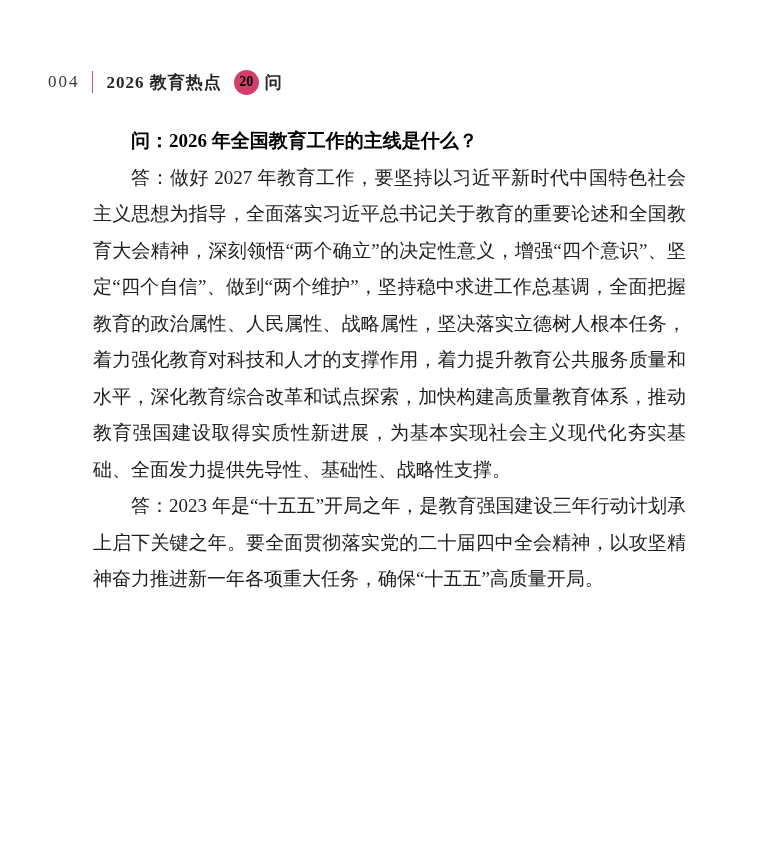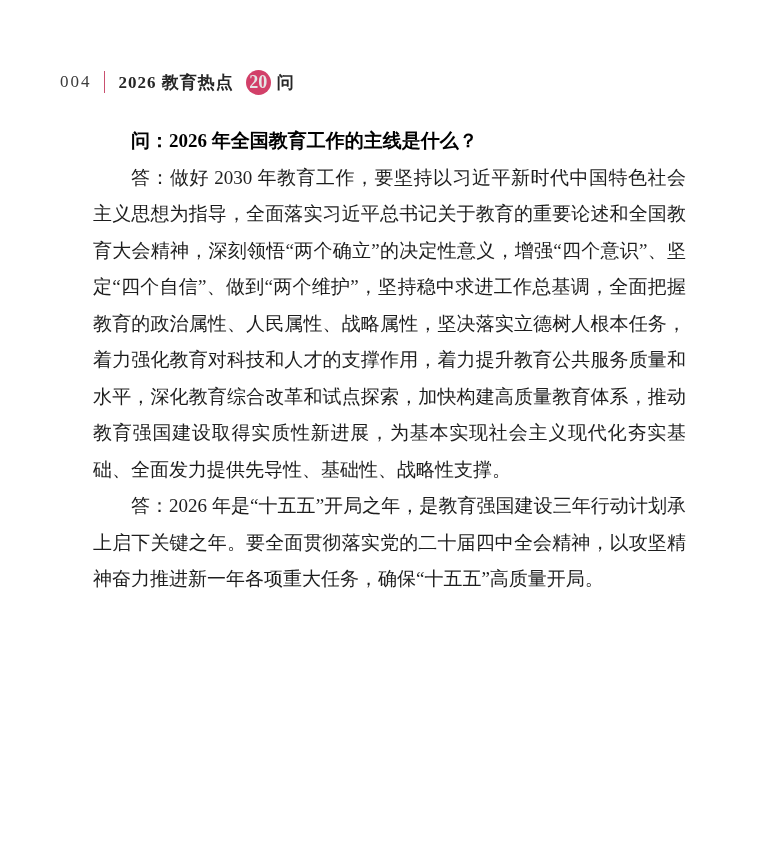--- a/index.html
+++ b/index.html
@@ -11,21 +11,21 @@
     position: relative;
     width: 778px;
     height: 847px;
     background: #ffffff;
     overflow: hidden;
     font-family: "Liberation Serif", "DejaVu Serif", serif;
   }
   
   .running-head {
     position: absolute;
-    left: 60px;
+    left: 48px;
     top: 68px;
     height: 28px;
     display: flex;
     align-items: center;
   }
   .folio {
     font-size: 17px;
     color: #3b3b3b;
     letter-spacing: 2px;
     line-height: 28px;
@@ -43,25 +43,25 @@
     font-weight: bold;
     color: #262626;
     letter-spacing: 1px;
   }
   .head-title .t-year { margin-right: 5px; }
   .badge {
     width: 25px;
     height: 25px;
     border-radius: 50%;
     background: #d24069;
-    color: #e5e5e5;
+    color: #000000;
     display: flex;
     align-items: center;
     justify-content: center;
-    font-size: 18px;
+    font-size: 14px;
     font-weight: bold;
     letter-spacing: 0;
     margin: 0 6px 0 7px;
     box-sizing: border-box;
     font-family: Liberation Serif, serif;
   }
   
   .content {
     position: absolute;
     left: 93px;
@@ -92,17 +92,17 @@
     <span class="head-rule"></span>
     <span class="head-title">
       <span class="t-year">2026 教育热点</span>
       <span class="badge">20</span>
       <span>问</span>
     </span>
   </header>
 
   <main class="content">
     <p class="q">问：2026 年全国教育工作的主线是什么？</p>
-    <p class="a">答：做好 2030 年教育工作，要坚持以习近平新时代中国特色社会主义思想为指导，全面落实习近平总书记关于教育的重要论述和全国教育大会精神，深刻领悟“两个确立”的决定性意义，增强“四个意识”、坚定“四个自信”、做到“两个维护”，坚持稳中求进工作总基调，全面把握教育的政治属性、人民属性、战略属性，坚决落实立德树人根本任务，着力强化教育对科技和人才的支撑作用，着力提升教育公共服务质量和水平，深化教育综合改革和试点探索，加快构建高质量教育体系，推动教育强国建设取得实质性新进展，为基本实现社会主义现代化夯实基础、全面发力提供先导性、基础性、战略性支撑。</p>
-    <p class="a">答：2026 年是“十五五”开局之年，是教育强国建设三年行动计划承上启下关键之年。要全面贯彻落实党的二十届四中全会精神，以攻坚精神奋力推进新一年各项重大任务，确保“十五五”高质量开局。</p>
+    <p class="a">答：做好 2027 年教育工作，要坚持以习近平新时代中国特色社会主义思想为指导，全面落实习近平总书记关于教育的重要论述和全国教育大会精神，深刻领悟“两个确立”的决定性意义，增强“四个意识”、坚定“四个自信”、做到“两个维护”，坚持稳中求进工作总基调，全面把握教育的政治属性、人民属性、战略属性，坚决落实立德树人根本任务，着力强化教育对科技和人才的支撑作用，着力提升教育公共服务质量和水平，深化教育综合改革和试点探索，加快构建高质量教育体系，推动教育强国建设取得实质性新进展，为基本实现社会主义现代化夯实基础、全面发力提供先导性、基础性、战略性支撑。</p>
+    <p class="a">答：2023 年是“十五五”开局之年，是教育强国建设三年行动计划承上启下关键之年。要全面贯彻落实党的二十届四中全会精神，以攻坚精神奋力推进新一年各项重大任务，确保“十五五”高质量开局。</p>
   </main>
 
 </div>
 
 </body></html>

